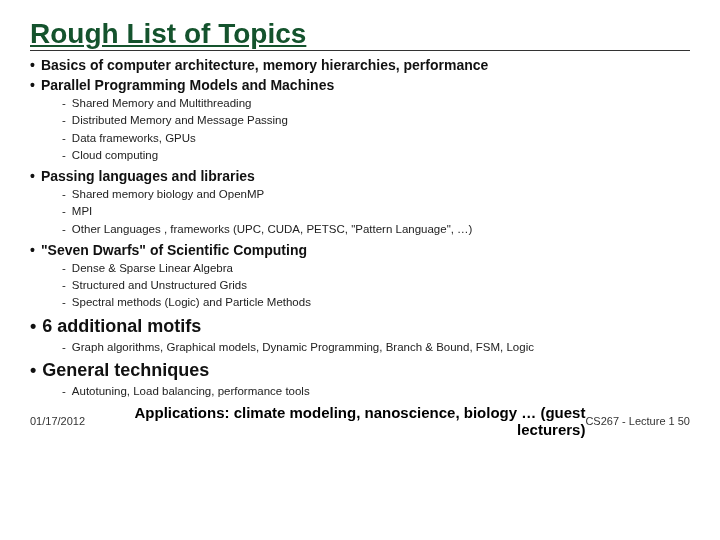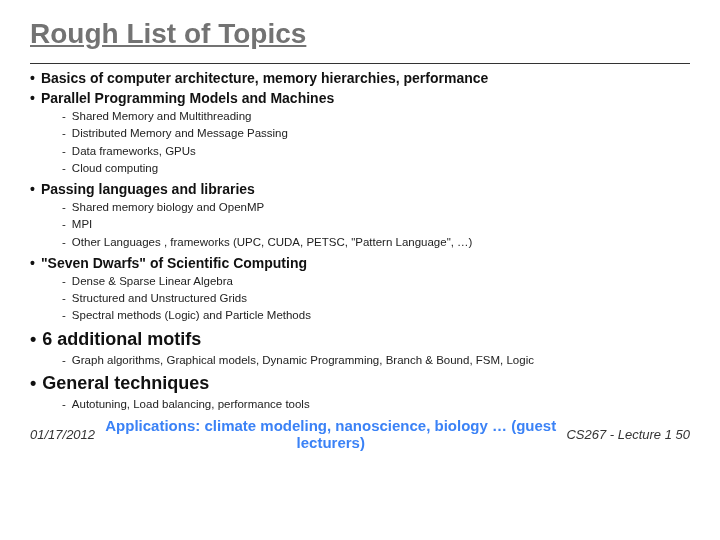--- a/index.html
+++ b/index.html
@@ -8,23 +8,23 @@
       height: 540px;
       background: #ffffff;
       font-family: Arial, Helvetica, sans-serif;
       overflow: hidden;
       padding: 10px 30px 10px 30px;
     }
 
     .title {
       font-size: 28px;
       font-weight: bold;
-      color: #737373;
+      color: #14532d;
       text-decoration: underline;
-      margin-bottom: 13px;
+      margin-bottom: 0;
       margin-top: 8px;
     }
 
     .bullet-item {
       margin-bottom: 4px;
     }
 
     .bullet-main {
       font-size: 14px;
       font-weight: bold;
@@ -70,30 +70,29 @@
     }
 
     .footer-row {
       display: flex;
       justify-content: space-between;
       align-items: center;
       margin-top: 4px;
     }
 
     .footer-text {
-      font-size: 13px;
+      font-size: 11px;
       color: #333;
-      font-style: italic;
     }
 
     .footer-main {
       font-size: 18px;
       font-weight: bold;
-      color: #3b82f6;
-      text-align: center;
+      color: #000000;
+      text-align: right;
       flex: 1;
     }
 
     hr.title-hr {
       border: none;
       border-top: 1.5px solid #333;
       margin-bottom: 6px;
     }
   </style>
 </head>

